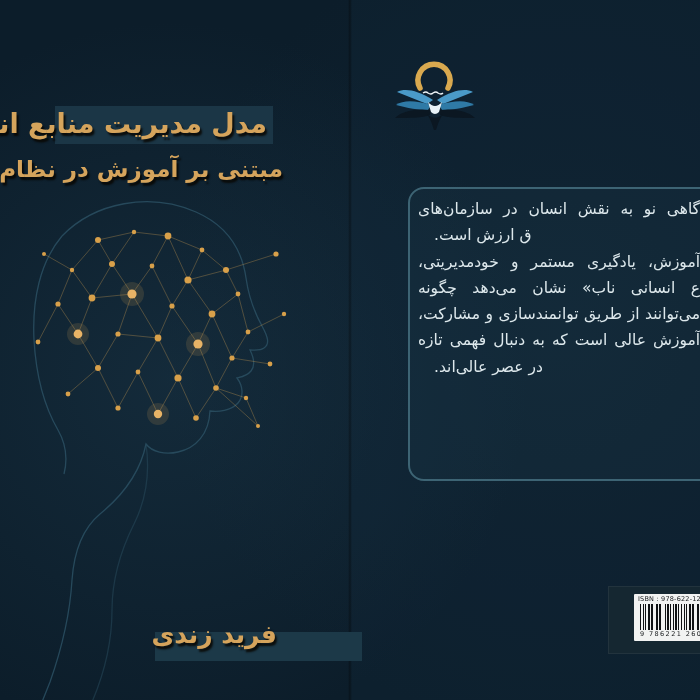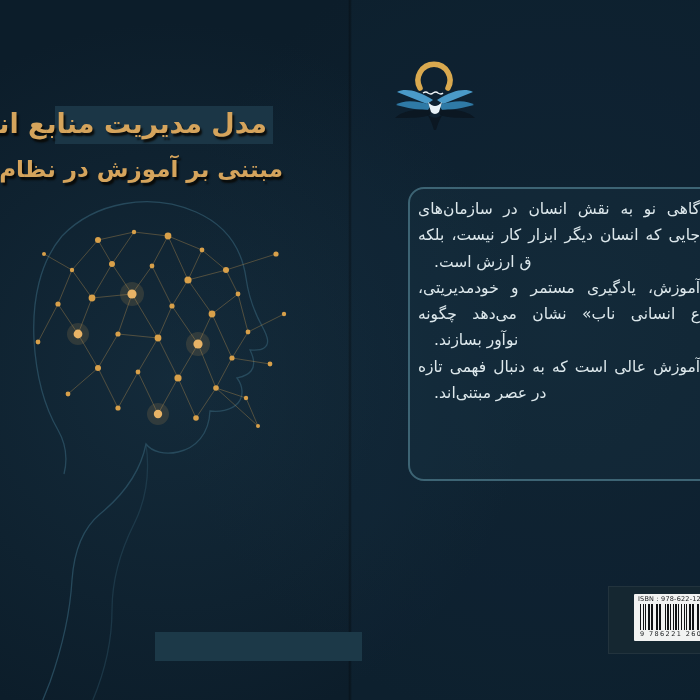--- a/index.html
+++ b/index.html
@@ -209,47 +209,47 @@
         <circle cx="276" cy="64" r="2.6"></circle>
       <circle cx="284" cy="124" r="2.2"></circle>
         <circle cx="44" cy="64" r="2"></circle>
         <circle cx="38" cy="152" r="2.4"></circle>
       <circle cx="270" cy="174" r="2.4"></circle>
         <circle cx="258" cy="236" r="2"></circle>
     </g>
   </svg>
 
   <div class="author-band"></div>
+  <div class="author-name">فرید زندی</div>
 
   <svg class="logo-svg" width="80" height="90" viewBox="0 0 80 90">
     <path d="M25,48 A16,16 0 1 1 53,48" fill="none" stroke="#d9a94f" stroke-width="5.5" stroke-linecap="round"></path>
     <path d="M28,53 q3,-2 5,0 q3,2 5,0 q3,-2 5,0 q3,2 5,0" fill="none" stroke="#eef4f7" stroke-width="1.4"></path>
 
     <path d="M38,60 C22,50 10,48 2,52 C12,56 22,60 32,64 Z" fill="#4a9ac8"></path>
     <path d="M36,65 C20,60 8,60 1,65 C12,68 24,70 33,70 Z" fill="#2f7aa6"></path>
     <path d="M36,70 C18,68 6,72 0,78 C14,78 28,78 35,75 Z" fill="#0b1722"></path>
 
     <path d="M42,60 C58,50 70,48 78,52 C68,56 58,60 48,64 Z" fill="#4a9ac8"></path>
     <path d="M44,65 C60,60 72,60 79,65 C68,68 56,70 47,70 Z" fill="#2f7aa6"></path>
     <path d="M44,70 C62,68 74,72 80,78 C66,78 52,78 45,75 Z" fill="#0b1722"></path>
 
     <path d="M33,62 Q40,70 47,62 L44,72 Q40,76 36,72 Z" fill="#e8f2f7"></path>
     <path d="M32,74 C36,80 38,86 40,94 C42,86 44,80 48,74 C42,79 38,79 32,74 Z" fill="#0b1722"></path>
   </svg>
 
   <div class="blurb-box"></div>
   <div class="blurb">
     <div class="line fill">گاهی نو به نقش انسان در سازمان‌های دانش</div>
-    <div class="line fill">جایی که انسان دیگر ابزار کار نیست، بلکه</div>
     <div class="line short">ق ارزش است.</div>
     <div class="line fill">آموزش، یادگیری مستمر و خودمدیریتی، «مدل</div>
     <div class="line fill">ع انسانی ناب» نشان می‌دهد چگونه دانشگاه‌ها</div>
-    <div class="line short">نوآور بسازند.</div>
+    <div class="line fill">می‌توانند از طریق توانمندسازی و مشارکت،</div>
     <div class="line fill">آموزش عالی است که به دنبال فهمی تازه از</div>
-    <div class="line short">در عصر مبتنی‌اند.</div>
+    <div class="line short">در عصر عالی‌اند.</div>
   </div>
 
   <div class="barcode-panel"></div>
   <div class="barcode-box">
     <div class="isbn-label">ISBN : 978-622-126-0</div>
     <div class="bars"></div>
     <div class="isbn-digits">9 786221 2601</div>
   </div>
 </div>
 

